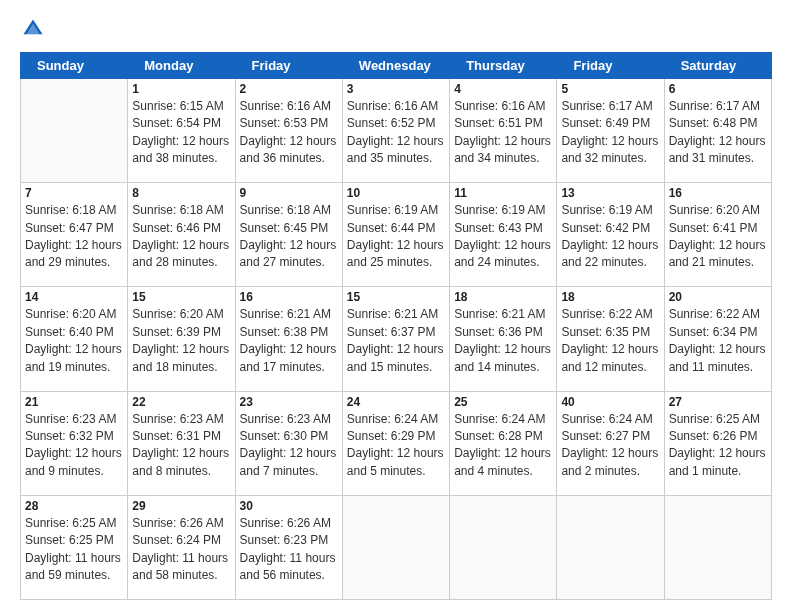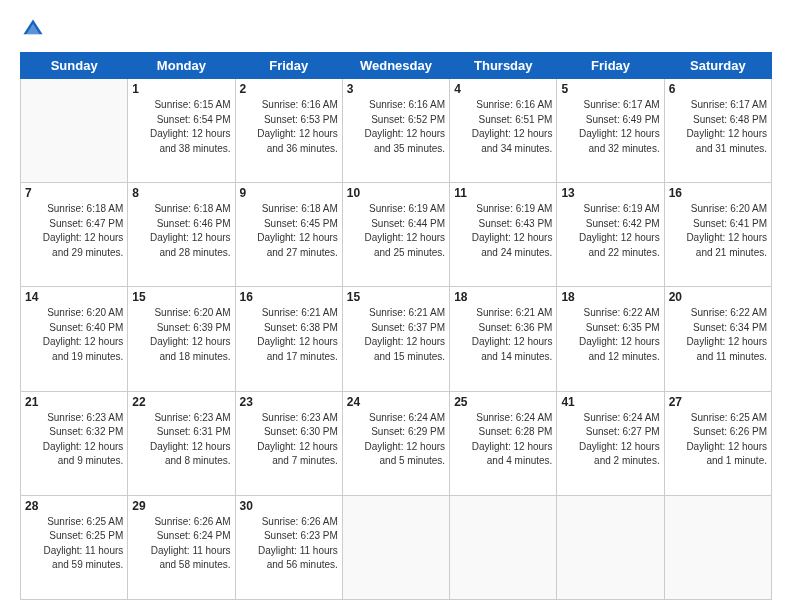--- a/index.html
+++ b/index.html
@@ -58,44 +58,43 @@
       flex: 1;
       border-collapse: collapse;
       width: 100%;
       table-layout: fixed;
     }
     .calendar thead tr th {
       background: #1565c0;
       color: #fff;
       font-size: 13px;
       font-weight: bold;
-      padding: 5px 4px;
+      padding: 5px 16px;
       border: 1px solid #1565c0;
-      text-align: center;
+      text-align: left;
     }
     .calendar tbody tr td {
       border: 1px solid #ccc;
       vertical-align: top;
       padding: 3px 4px;
       font-size: 9.5px;
       color: #333;
       height: 82px;
     }
     .day-number {
       font-size: 12px;
       font-weight: bold;
       color: #222;
       margin-bottom: 2px;
       display: block;
     }
     .day-info {
-      font-size: 10px;
+      font-size: 12px;
       line-height: 1.45;
       color: #333;
-      text-align: right;
     }
     .empty-cell {
       background: #f9f9f9;
     }
     .last-row td {
       height: 70px;
     }
   </style>
 </head>
 <body>
@@ -310,21 +309,21 @@
 and 5 minutes.</div>
           </td>
           <td>
             <span class="day-number">25</span>
             <div class="day-info" style="white-space: pre-line;">Sunrise: 6:24 AM
 Sunset: 6:28 PM
 Daylight: 12 hours
 and 4 minutes.</div>
           </td>
           <td>
-            <span class="day-number">41</span>
+            <span class="day-number">40</span>
             <div class="day-info" style="white-space: pre-line;">Sunrise: 6:24 AM
 Sunset: 6:27 PM
 Daylight: 12 hours
 and 2 minutes.</div>
           </td>
           <td>
             <span class="day-number">27</span>
             <div class="day-info" style="white-space: pre-line;">Sunrise: 6:25 AM
 Sunset: 6:26 PM
 Daylight: 12 hours

